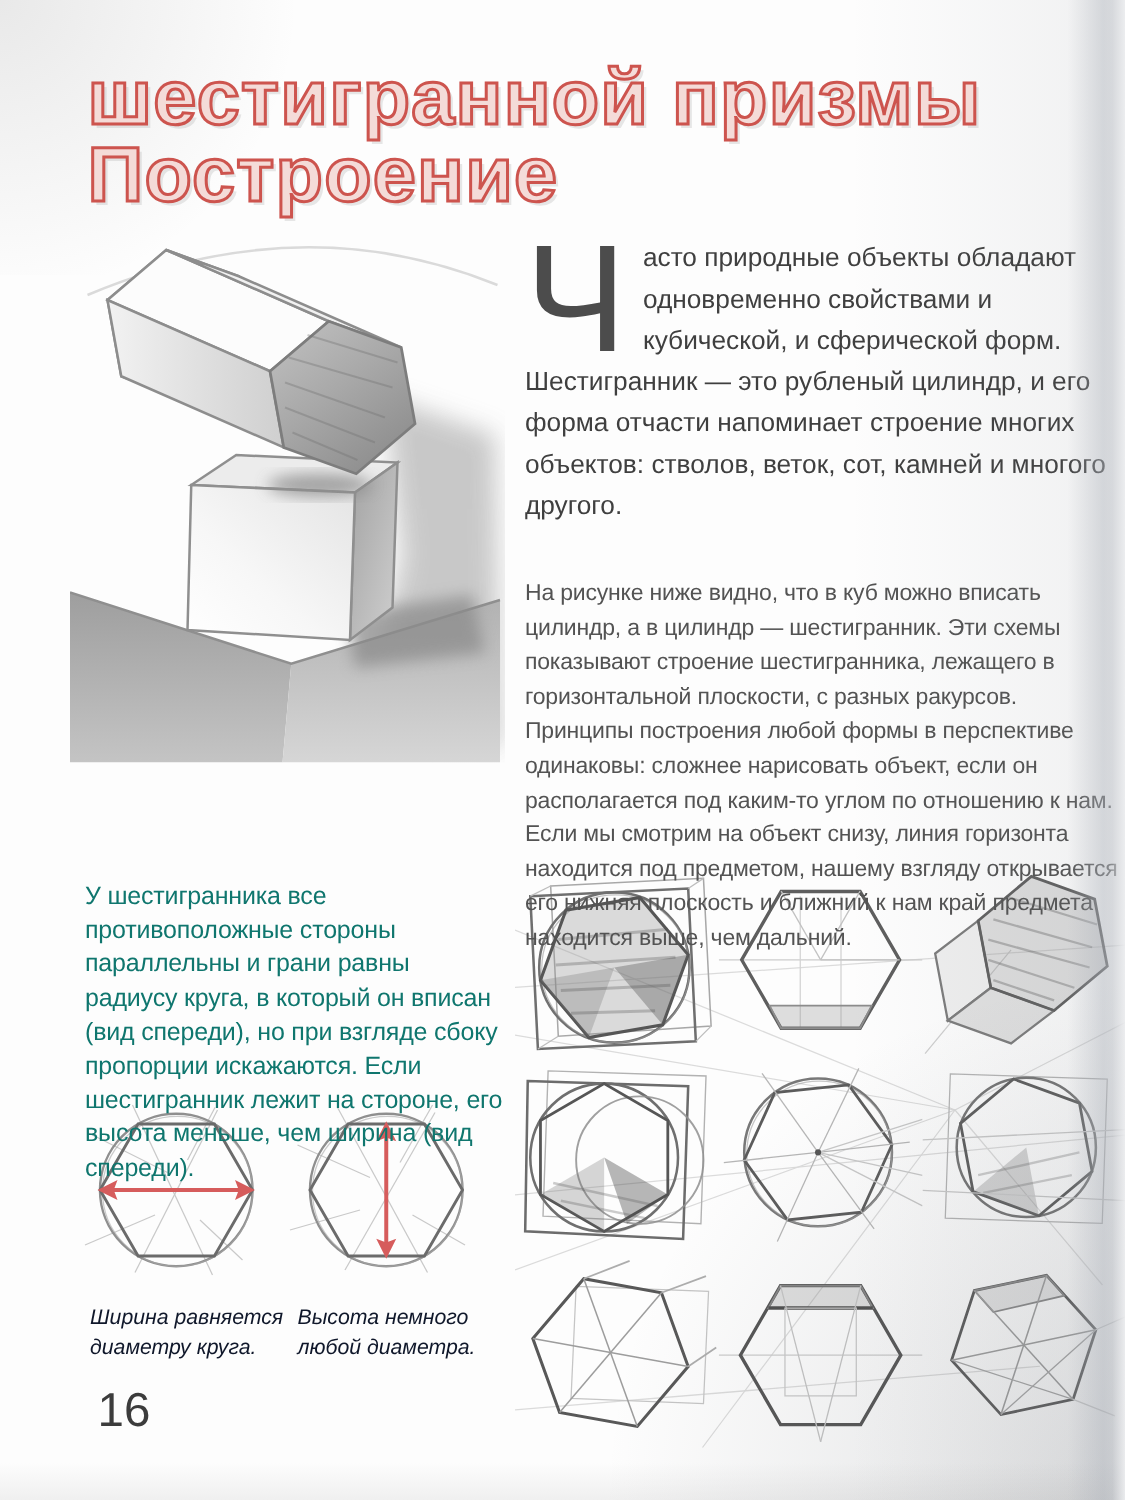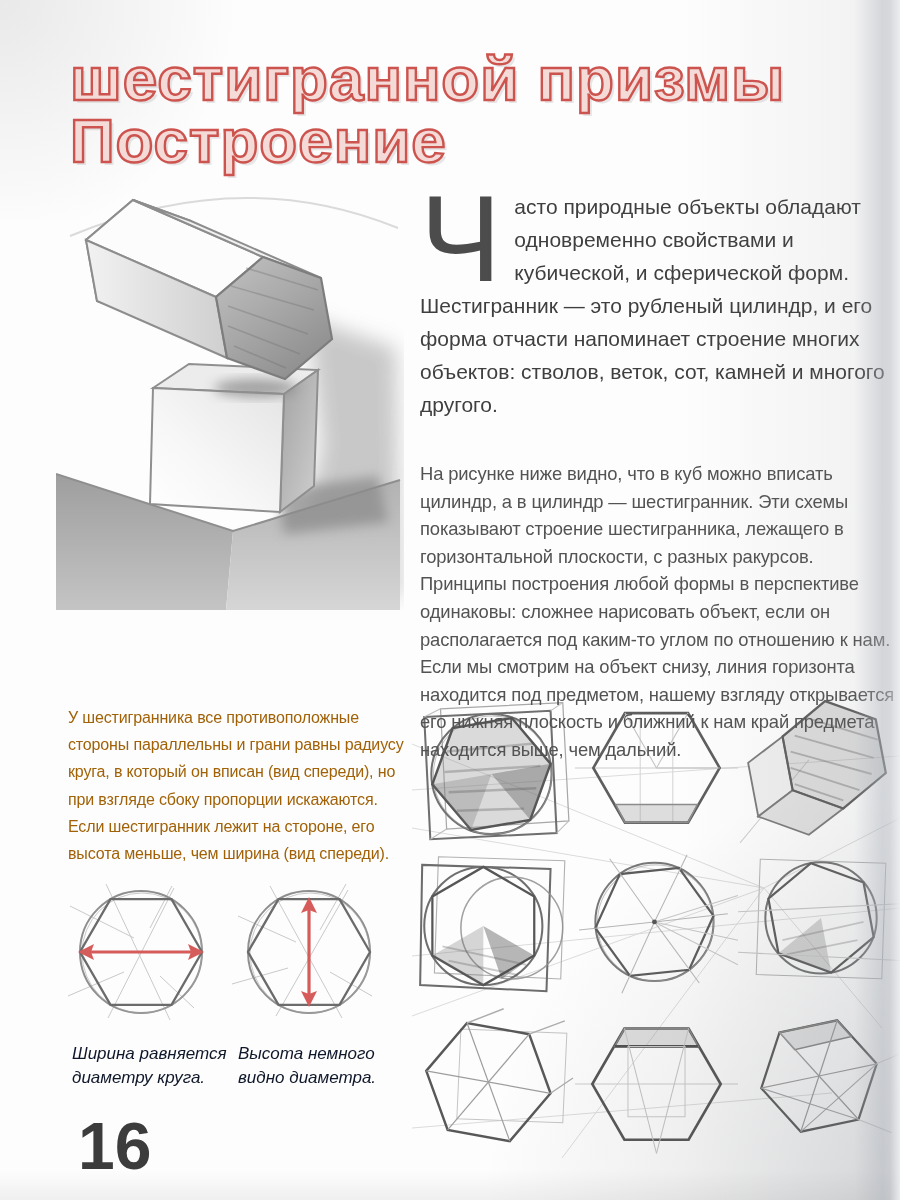--- a/index.html
+++ b/index.html
@@ -31,33 +31,33 @@
 
   .intro{position:absolute;left:420px;top:190px;width:472px;
     font-size:21px;line-height:33px;color:#3f3f3f;z-index:3;}
   .dropcap{float:left;font-size:122px;line-height:94px;height:97px;
     margin:2px 13px 0 0;color:#4c4c4c;}
 
   .bodytext{position:absolute;left:420px;top:460px;width:480px;
     font-size:18.4px;line-height:27.6px;letter-spacing:-0.15px;color:#535353;z-index:3;}
 
   .sidebar{position:absolute;left:68px;top:704px;width:338px;
-    font-size:16px;line-height:27.2px;letter-spacing:-0.15px;color:#a16207;z-index:3;}
+    font-size:20px;line-height:27.2px;letter-spacing:-0.15px;color:#0f766e;z-index:3;}
 
   .fig-main{position:absolute;left:56px;top:178px;z-index:2;}
   .fig-circles{position:absolute;left:64px;top:876px;z-index:2;display:flex;gap:8px;}
   .caption{position:absolute;top:1042px;font-style:italic;font-size:17px;line-height:24px;color:#0f172a;z-index:3;}
   .caption.c1{left:72px;width:168px;}
   .caption.c2{left:238px;width:176px;}
 
   .grid{position:absolute;left:412px;top:698px;width:488px;height:462px;z-index:2;}
   .grid-overlay{position:absolute;left:0;top:0;z-index:0;}
   .grid-cells{position:relative;z-index:1;display:grid;grid-template-columns:163px 163px 162px;grid-template-rows:152px 152px 152px;}
 
-  .pagenum{position:absolute;left:78px;top:1108px;font-size:66px;font-weight:700;color:#3c3c3c;z-index:3;}
+  .pagenum{position:absolute;left:78px;top:1108px;font-size:38px;font-weight:400;color:#3c3c3c;z-index:3;}
 </style>
 </head>
 <body>
 
 <div class="corner-tl"></div>
 <div class="corner-br"></div>
 <div class="edge-right-wide"></div>
 <div class="edge-right"></div>
 <div class="edge-bottom"></div>
 
@@ -172,21 +172,21 @@
     <polygon points="140,76 109.5,23.2 48.5,23.2 18,76 48.5,128.8 109.5,128.8" fill="none" stroke="#6b6b6b" stroke-width="2.3"></polygon>
     <g>
       <line x1="79" y1="31" x2="79" y2="121" stroke-width="3.2" stroke="#d65c5c"></line>
       <polygon points="79,21 71,37 79,34 87,37" fill="#d65c5c"></polygon>
       <polygon points="79,131 71,115 79,118 87,115" fill="#d65c5c"></polygon>
     </g>
   </svg>
 </div>
 
 <div class="caption c1">Ширина равняется диаметру круга.</div>
-<div class="caption c2">Высота немного видно диаметра.</div>
+<div class="caption c2">Высота немного любой диаметра.</div>
 
 <div class="grid">
   <svg class="grid-overlay" width="488" height="462" viewBox="0 0 488 462">
     <g stroke="#d3d3d3" stroke-width="1" opacity="0.8">
       <line x1="0" y1="92" x2="488" y2="58"></line>
       <line x1="0" y1="258" x2="488" y2="210"></line>
       <line x1="352" y1="190" x2="0" y2="46"></line>
       <line x1="352" y1="190" x2="0" y2="130"></line>
       <line x1="352" y1="190" x2="0" y2="318"></line>
       <line x1="352" y1="190" x2="488" y2="120"></line>

